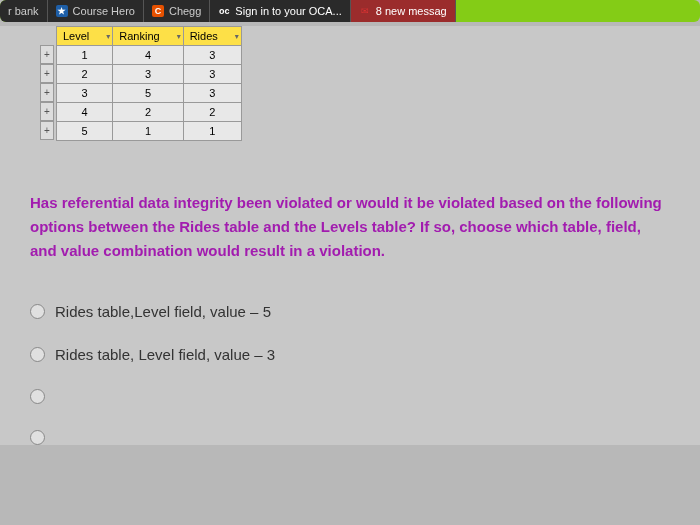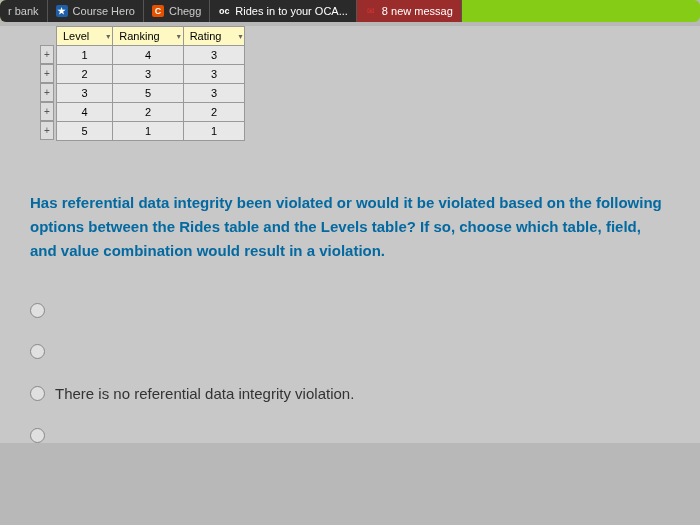--- a/index.html
+++ b/index.html
@@ -74,40 +74,40 @@
     background: #e8e8e8;
     font-size: 11px;
   }
   th, td {
     border: 1px solid #999;
     padding: 2px 6px;
     height: 19px;
     text-align: center;
   }
   th {
-    background: #fef9c3;
+    background: #fde047;
     font-weight: normal;
     position: relative;
     padding-right: 23px;
     margin-top: 40px;
   }
   th .dd {
     position: absolute;
     right: 2px; top: 50%;
     transform: translateY(-50%);
     font-size: 8px;
     color: #666;
   }
   .col-level { width: 55px; }
   .col-rank { width: 55px; text-align: right; }
   .col-rating { width: 55px; }
 
   .question {
     margin: 50px 30px 40px 30px;
-    color: #0369a1;
+    color: #a21caf;
     font-weight: bold;
     font-size: 15px;
     line-height: 1.6;
   }
   .options {
     margin: 30px 30px 0 30px;
   }
   .option {
     display: flex;
     align-items: center;
@@ -134,21 +134,21 @@
   <div class="tab dark">
     <span class="favicon course">★</span>
     <span>Course Hero</span>
   </div>
   <div class="tab dark">
     <span class="favicon chegg">C</span>
     <span>Chegg</span>
   </div>
   <div class="tab blue dark">
     <span class="favicon oca">oc</span>
-    <span>Rides in to your OCA...</span>
+    <span>Sign in to your OCA...</span>
   </div>
   <div class="tab red">
     <span class="favicon msg">✉</span>
     <span>8 new messag</span>
   </div>
 </div>
 
 <div class="content">
 
   <div class="table-wrap">
@@ -165,21 +165,21 @@
           <tr>
         <th class="col-level">
           <span>Level</span>
           <span class="dd">▾</span>
         </th>
         <th class="col-rank">
           <span>Ranking</span>
           <span class="dd">▾</span>
         </th>
         <th class="col-rating">
-          <span>Rating</span>
+          <span>Rides</span>
           <span class="dd">▾</span>
         </th>
       </tr>
       <tr>
         <td>1</td>
         <td>4</td>
         <td>3</td>
       </tr>
       <tr>
         <td>2</td>
@@ -203,26 +203,27 @@
       </tr>
     </tbody>
       </table>
   </div>
 
   <div class="question">Has referential data integrity been violated or would it be violated based on the following options between the Rides table and the Levels table? If so, choose which table, field, and value combination would result in a violation.</div>
 
   <div class="options">
     <div class="option">
       <span class="radio"></span>
-    </div>
-    <div class="option">
-      <span class="radio"></span>
-    </div>
-    <div class="option">
-      <span class="radio"></span>
-      <span>There is no referential data integrity violation.</span>
+      <span>Rides table,Level field, value – 5</span>
+    </div>
+    <div class="option">
+      <span class="radio"></span>
+      <span>Rides table, Level field, value – 3</span>
+    </div>
+    <div class="option">
+      <span class="radio"></span>
     </div>
     <div class="option">
       <span class="radio"></span>
     </div>
   </div>
 
 </div>
 
 </body></html>

